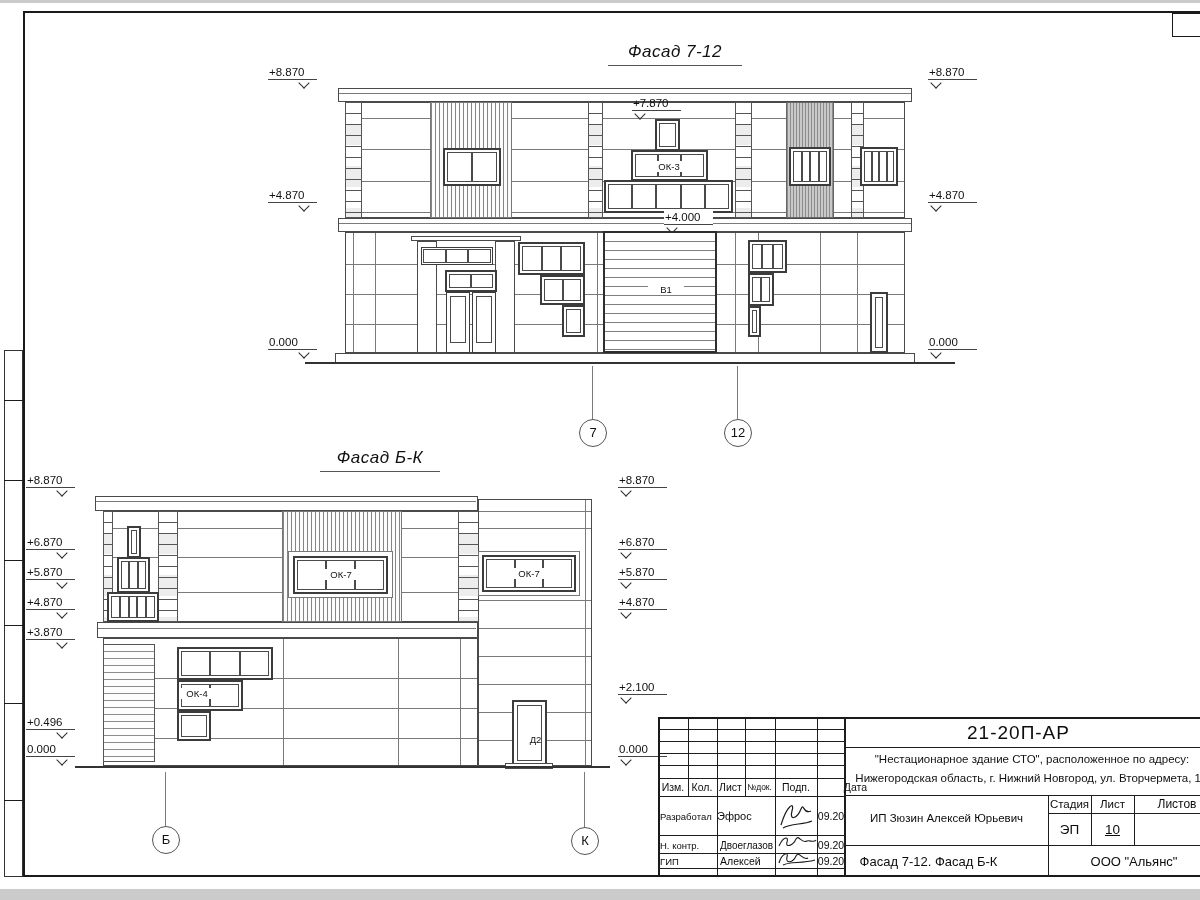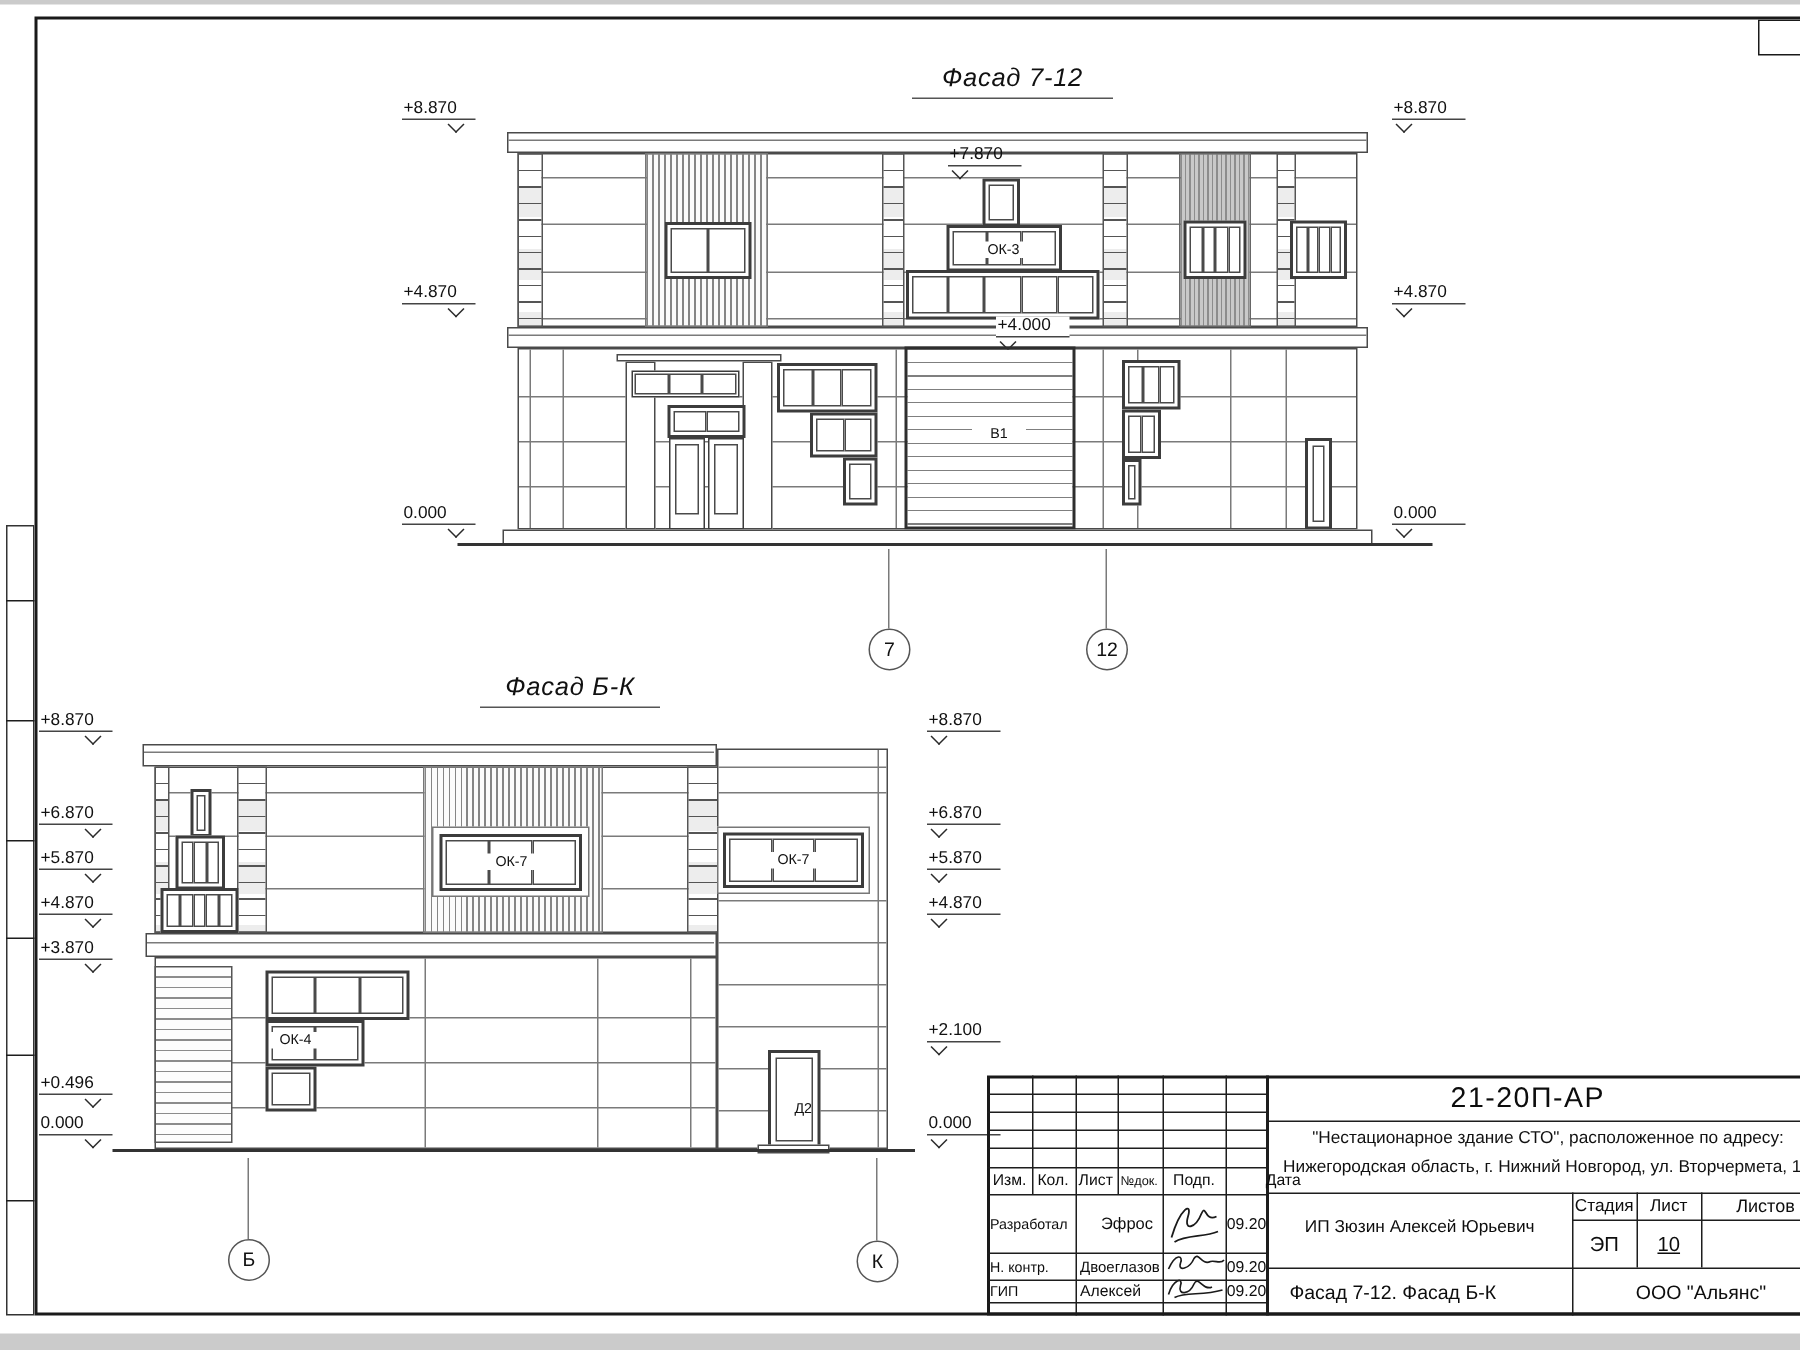--- a/index.html
+++ b/index.html
@@ -394,21 +394,21 @@
 </div>
 
 <div class="tbt" style="left:658px;top:780px;width:30px;height:14px;font-size:10.5px;">Изм.</div>
 <div class="tbt" style="left:687px;top:780px;width:30px;height:14px;font-size:10.5px;">Кол.</div>
 <div class="tbt" style="left:716px;top:780px;width:29px;height:14px;font-size:10.5px;">Лист</div>
 <div class="tbt" style="left:744px;top:780px;width:31px;height:14px;font-size:8.5px;">№док.</div>
 <div class="tbt" style="left:775px;top:780px;width:42px;height:14px;font-size:10.5px;">Подп.</div>
 <div class="tbt" style="left:816px;top:780px;width:29px;height:14px;font-size:10.5px;margin-left:25px;">Дата</div>
 
 <div class="tbt" style="left:658px;top:810px;width:59px;height:12px;font-size:9.5px;justify-content:flex-start;padding-left:2px;">Разработал</div>
-<div class="tbt" style="left:717px;top:809px;width:58px;height:13px;font-size:11px;justify-content:flex-start;padding-left:17px;">Эфрос</div>
+<div class="tbt" style="left:717px;top:809px;width:58px;height:13px;font-size:11px;justify-content:flex-start;padding-left:0;">Эфрос</div>
 <div class="tbt" style="left:817px;top:810px;width:28px;height:12px;font-size:10.5px;">09.20</div>
 <div class="tbt" style="left:658px;top:839px;width:59px;height:12px;font-size:9.5px;justify-content:flex-start;padding-left:2px;">Н. контр.</div>
 <div class="tbt" style="left:717px;top:839px;width:58px;height:12px;font-size:10px;justify-content:flex-start;padding-left:3px;">Двоеглазов</div>
 <div class="tbt" style="left:817px;top:839px;width:28px;height:12px;font-size:10.5px;">09.20</div>
 <div class="tbt" style="left:658px;top:855px;width:59px;height:12px;font-size:9.5px;justify-content:flex-start;padding-left:2px;">ГИП</div>
 <div class="tbt" style="left:717px;top:855px;width:58px;height:12px;font-size:10.5px;justify-content:flex-start;padding-left:3px;">Алексей</div>
 <div class="tbt" style="left:817px;top:855px;width:28px;height:12px;font-size:10.5px;">09.20</div>
 
 <svg class="abs" style="left:777px;top:799px;" width="38" height="34" viewBox="0 0 38 34">
     <path d="M4 26 C10 6 18 2 15 12 C12 22 20 20 24 10 C27 3 26 16 34 12 M6 29 C14 24 26 26 35 22" fill="none" stroke="#1a1a1a" stroke-width="1.2"></path>

